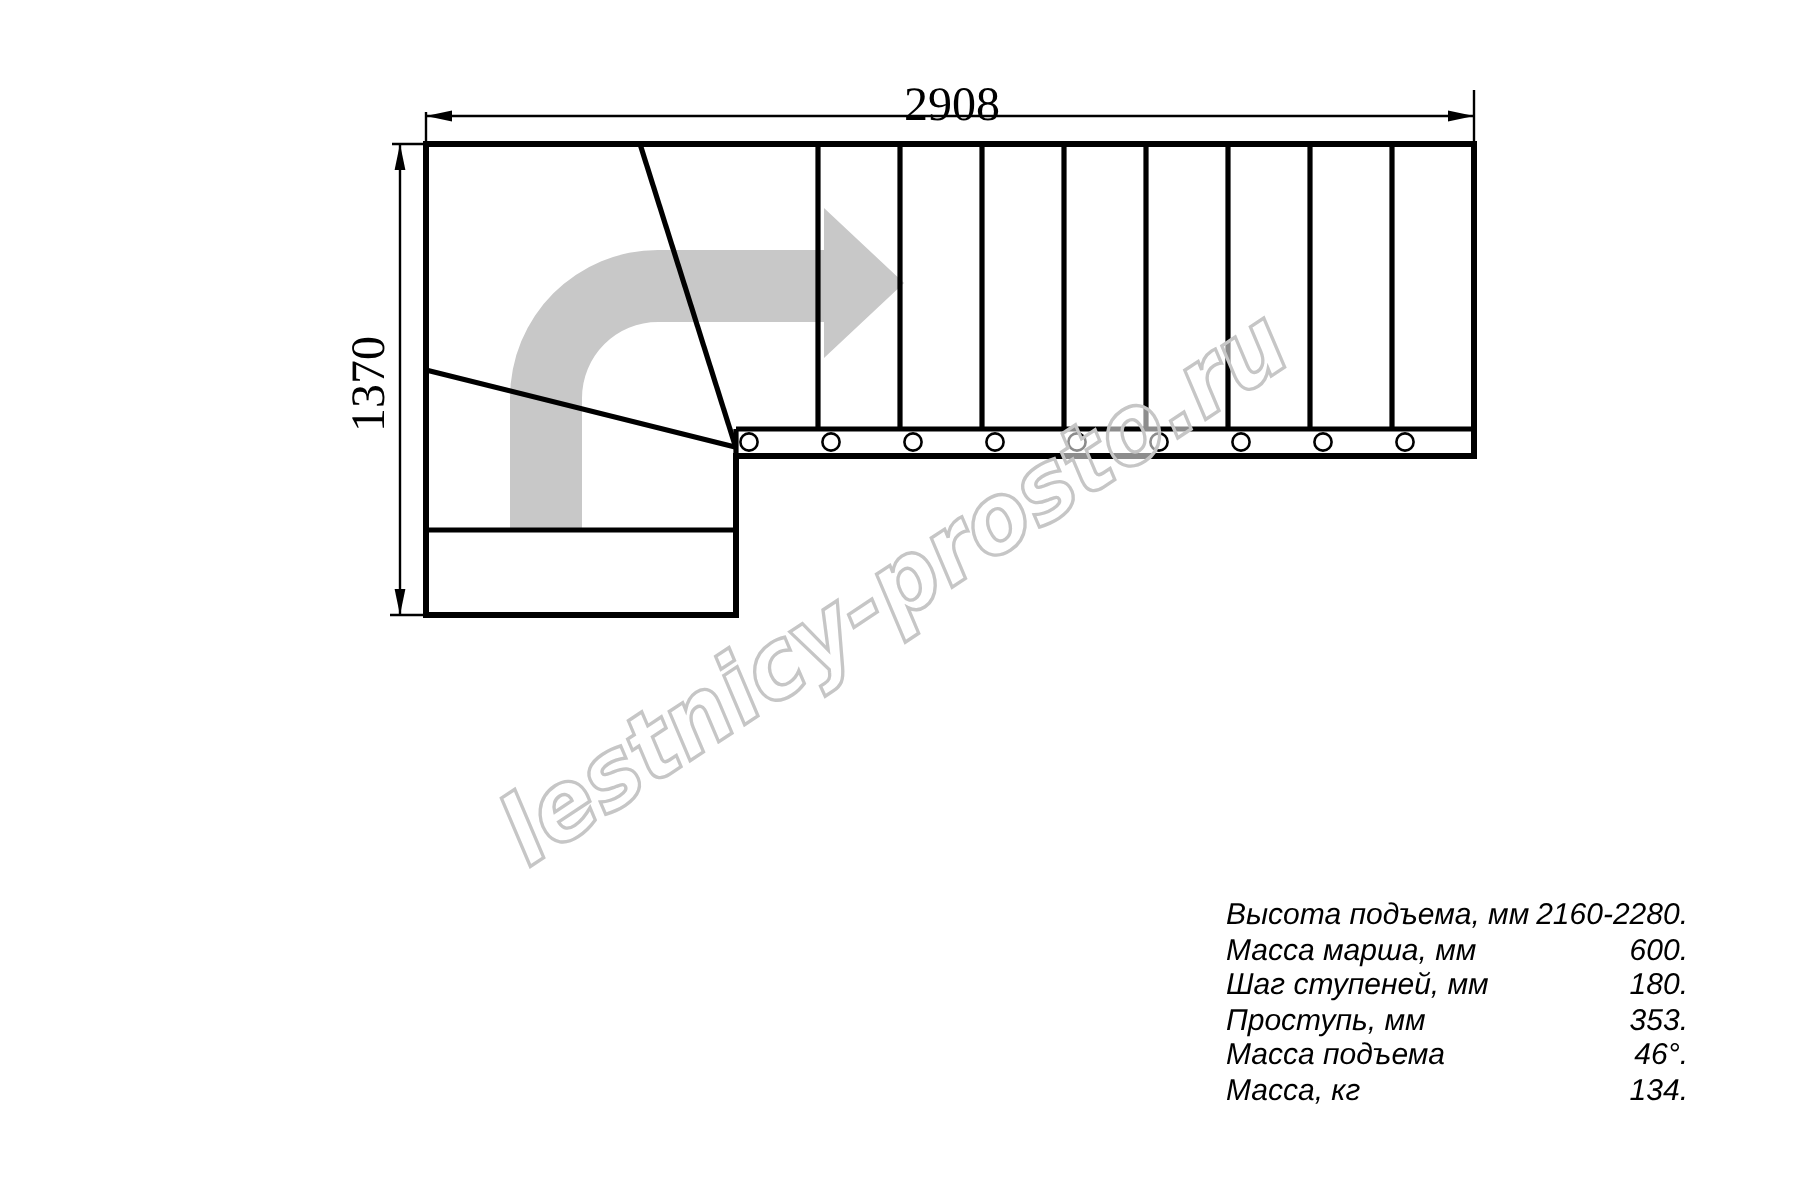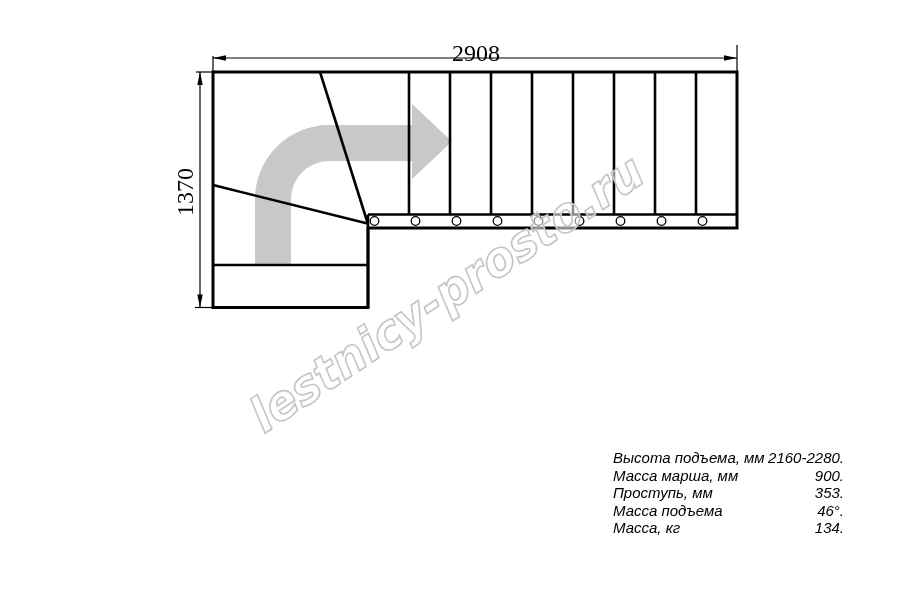--- a/index.html
+++ b/index.html
@@ -82,21 +82,25 @@
   <div class="dim-text" id="top-dim-label">2908</div>
   <div class="dim-text" id="left-dim-label">1370</div>
 
   <div id="specs-table">
     <div class="spec-row">
       <span class="spec-label">Высота подъема, мм</span>
       <span class="spec-value">2160-2280.</span>
     </div>
     <div class="spec-row">
       <span class="spec-label">Масса марша, мм</span>
-      <span class="spec-value">900.</span>
+      <span class="spec-value">600.</span>
+    </div>
+    <div class="spec-row">
+      <span class="spec-label">Шаг ступеней, мм</span>
+      <span class="spec-value">180.</span>
     </div>
     <div class="spec-row">
       <span class="spec-label">Проступь, мм</span>
       <span class="spec-value">353.</span>
     </div>
     <div class="spec-row">
       <span class="spec-label">Масса подъема</span>
       <span class="spec-value">46°.</span>
     </div>
     <div class="spec-row">

